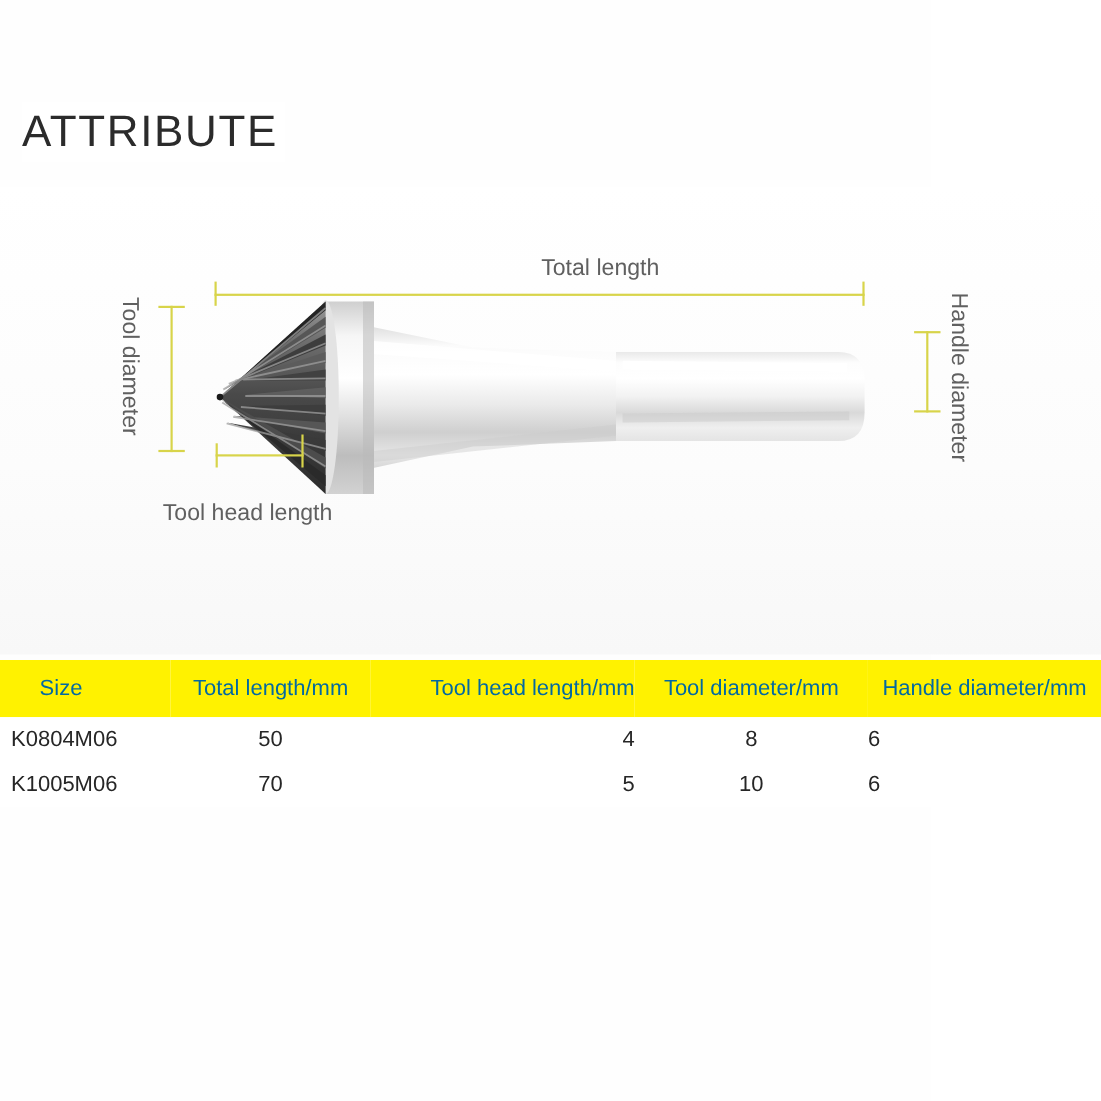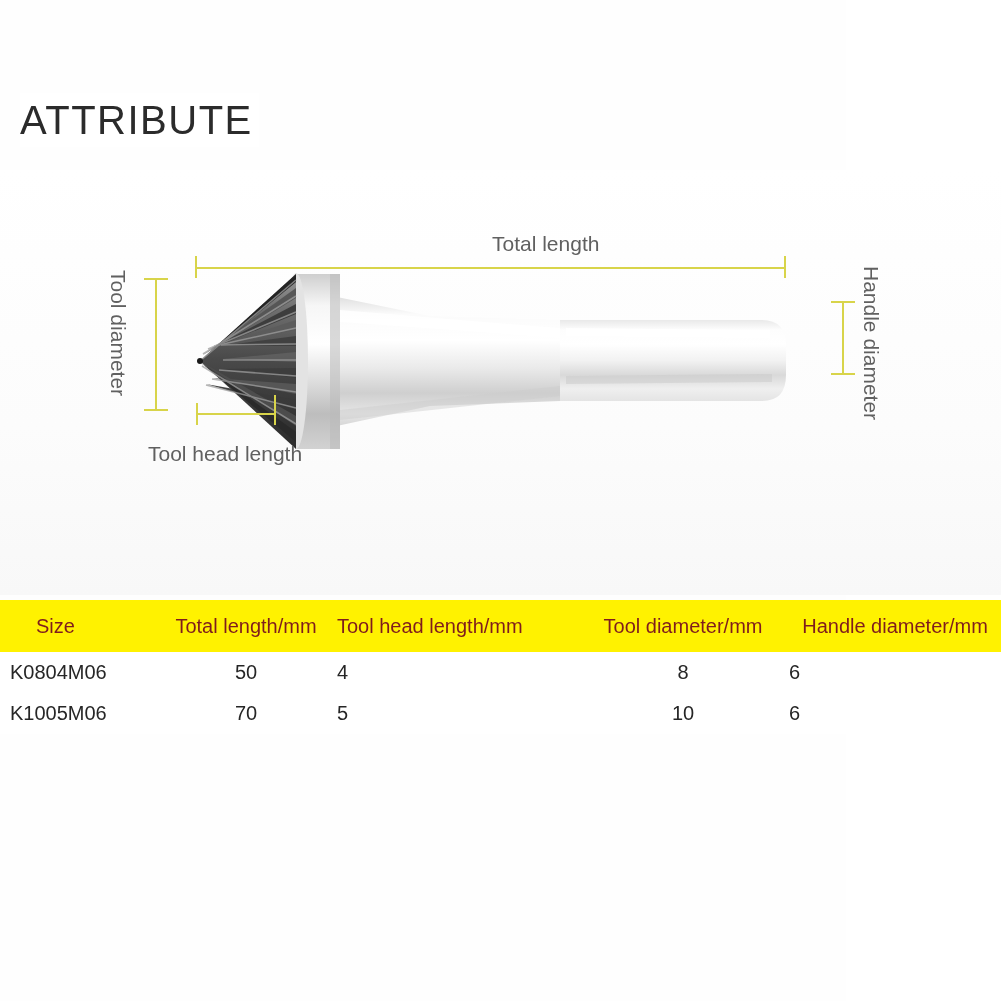--- a/index.html
+++ b/index.html
@@ -46,32 +46,32 @@
   .dim-label {
     position: absolute; color: #606060; font-size: 21px;
     font-family: "Liberation Sans", sans-serif; white-space: nowrap;
   }
   .rot-cw  { transform: rotate(90deg); transform-origin: left top; }
 
   
   .table-wrap { position: absolute; left: 0; top: 600px; width: 1001px; }
   table.spec { width: 1001px; border-collapse: collapse; }
   table.spec thead th {
-    background: #fff200; color: #7f1d1d;
+    background: #fff200; color: #0369a1;
     font-size: 20px; font-weight: 400; height: 52px;
     font-family: "Liberation Sans", sans-serif;
   }
   table.spec tbody td {
     height: 41px; font-size: 20px; color: #262626; font-weight: 400;
     background: #ffffff;
     font-family: "Liberation Sans", sans-serif;
   }
   .col-size   { width: 155px; text-align: left; padding-left: 10px; }
   .col-total  { width: 182px; text-align: center; }
-  .col-head   { width: 240px; text-align: left; }
+  .col-head   { width: 240px; text-align: right; }
   .col-tooldia{ width: 212px; text-align: center; }
   .col-handle { width: 212px; }
   thead .col-size { padding-left: 36px; }
 </style>
 </head>
 <body>
 
 <div id="page">
 
   <div class="banner-wrap">
@@ -182,21 +182,21 @@
       <div class="dim dim-v" style="left:842px; top:131px; height:74px;"></div>
       <div class="cap-h" style="left:831px; top:131px; width:24px;"></div>
       <div class="cap-h" style="left:831px; top:203px; width:24px;"></div>
       <div class="dim-label rot-cw" style="left:883px; top:96px;">Handle diameter</div>
     </div>
 
     <div>
       <div class="dim dim-h" style="left:196px; top:243px; width:80px;"></div>
       <div class="cap-v" style="left:196px; top:233px; height:22px;"></div>
       <div class="cap-v" style="left:274px; top:225px; height:30px;"></div>
-      <div class="dim-label" style="left:148px; top:272px;">Tool head length</div>
+      <div class="dim-label" style="left:148px; top:285px;">Tool head length</div>
     </div>
 
   </div>
 
   <div class="table-wrap">
     <table class="spec">
       <thead>
         <tr>
           <th class="col-size">Size</th>
           <th class="col-total">Total length/mm</th>

